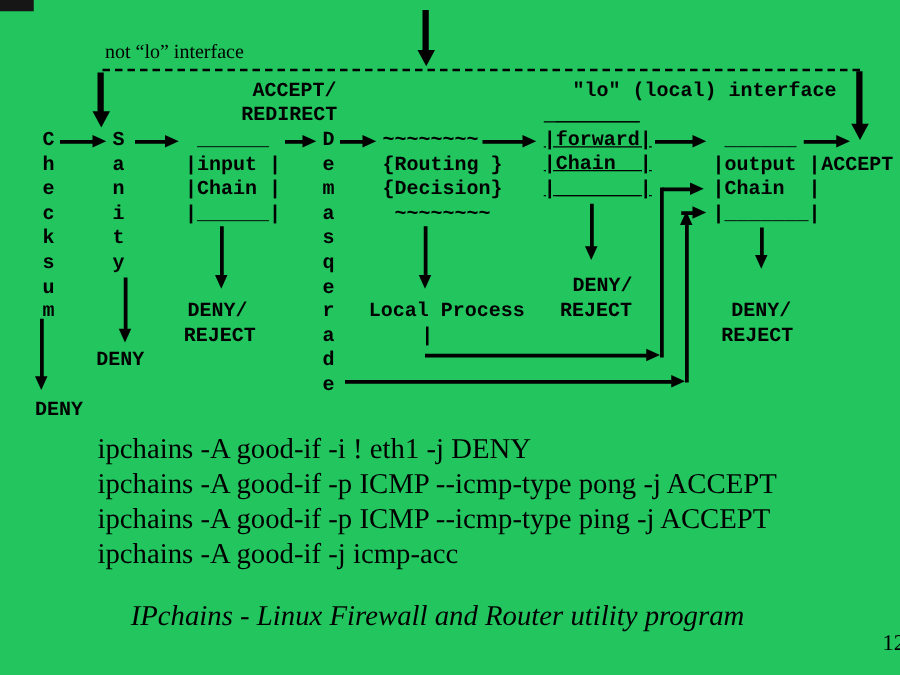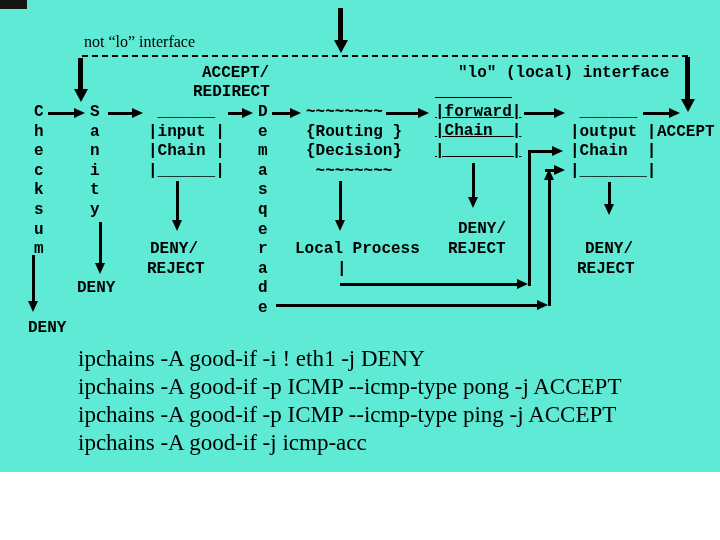--- a/index.html
+++ b/index.html
@@ -1,16 +1,16 @@
 <!DOCTYPE html>
 <html><head>
 <meta charset="utf-8">
 <style>
   html,body { margin:0; padding:0; background:#fff; }
-  .slide { position:relative; width:720px; height:472px; background:#5eead4; overflow:hidden;
+  .slide { position:relative; width:720px; height:540px; background:#22c55e; overflow:hidden;
            font-family:"Liberation Serif", serif; color:#000; }
   .mono  { position:absolute; font-family:"Liberation Mono", monospace; font-weight:bold;
            font-size:16px; line-height:19.6px; white-space:pre; color:#000; }
   .serif { position:absolute; font-family:"Liberation Serif", serif; color:#000; }
   .shaft-h { position:absolute; background:#000; height:3px; }
   .shaft-v { position:absolute; background:#000; width:3px; }
   .shaft-v.thick { width:5px; }
   .head-right { position:absolute; width:0; height:0;
                 border-top:5px solid transparent; border-bottom:5px solid transparent;
                 border-left:11px solid #000; }
@@ -185,15 +185,16 @@
     <div class="head-right" style="left:554px; top:165px;"></div>
   </div>
 
   <div class="cmds">
     <div>ipchains -A good-if -i ! eth1 -j DENY</div>
     <div>ipchains -A good-if -p ICMP --icmp-type pong -j ACCEPT</div>
     <div>ipchains -A good-if -p ICMP --icmp-type ping -j ACCEPT</div>
     <div>ipchains -A good-if -j icmp-acc</div>
   </div>
 
+  <div class="caption">IPchains - Linux Firewall and Router utility program</div>
   <div class="pagenum serif" style="left:686px; top:504px;">12</div>
 
 </div>
 
 </body></html>

